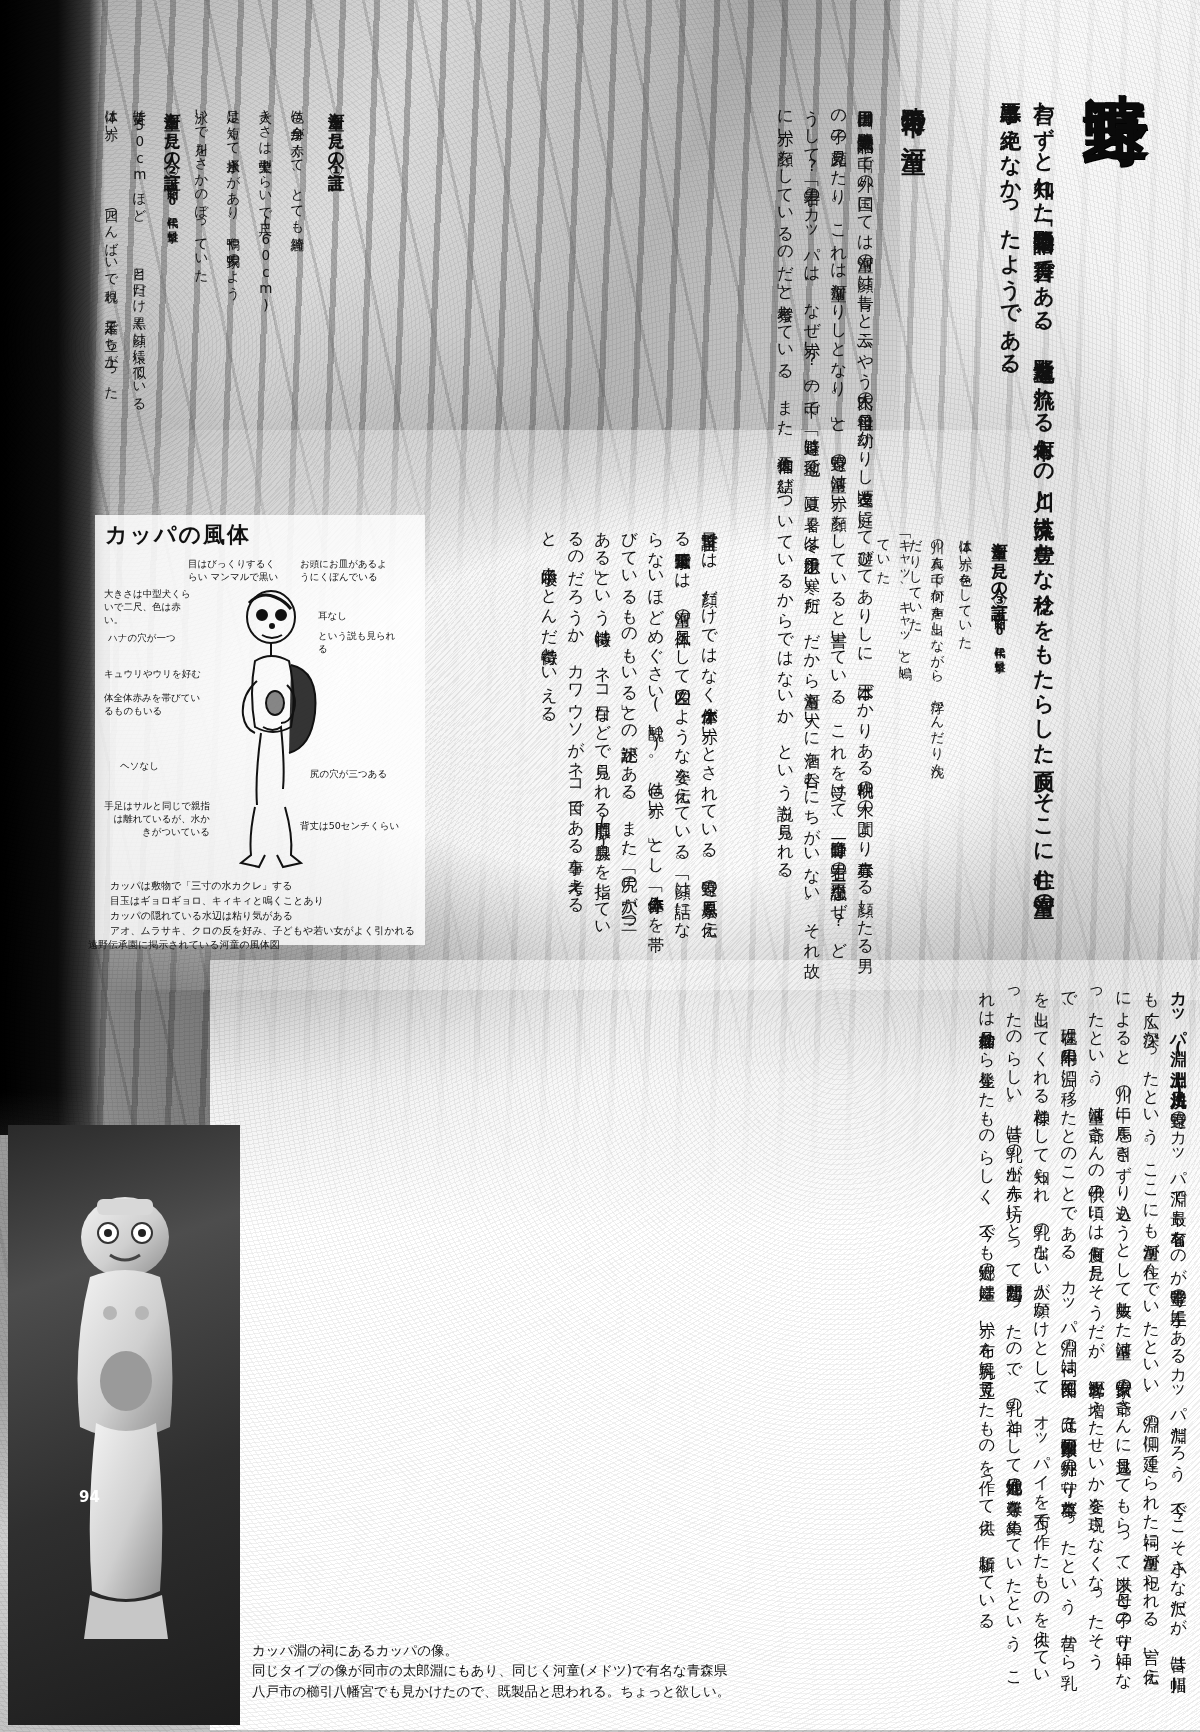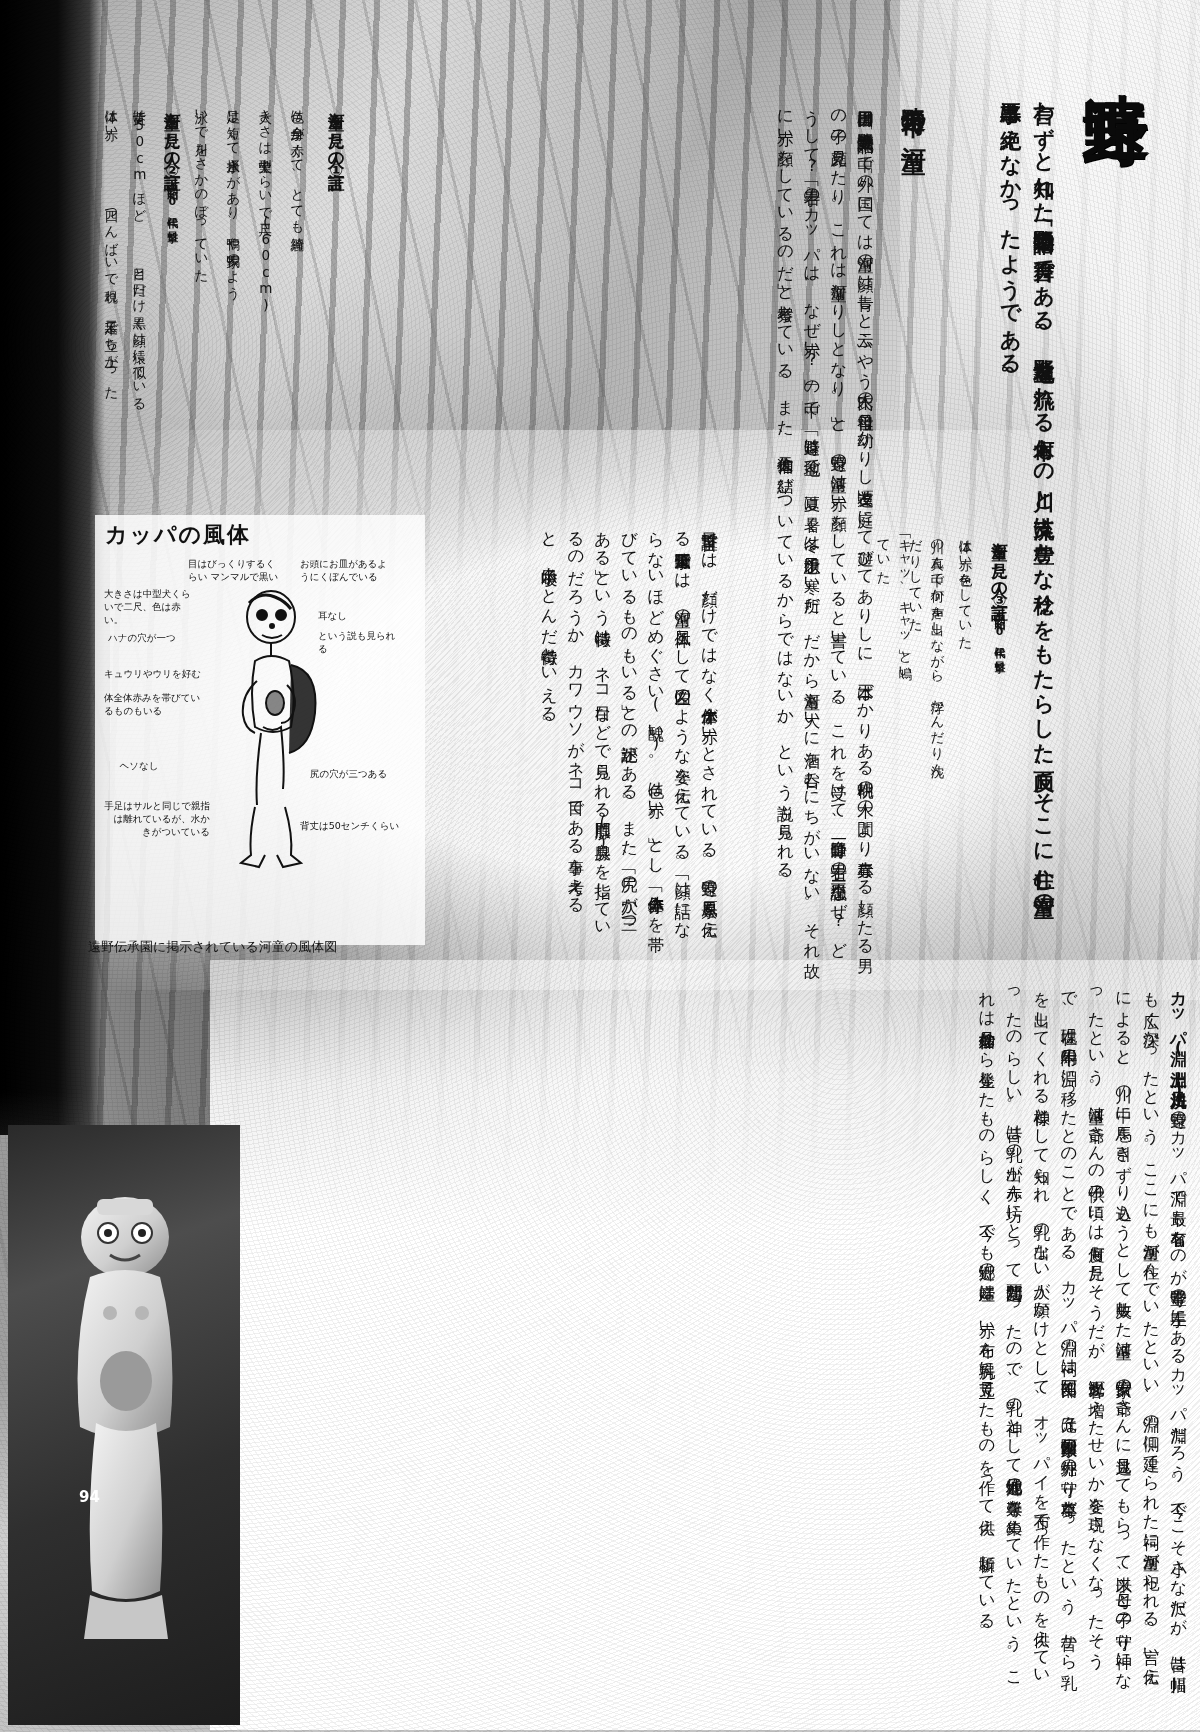--- a/index.html
+++ b/index.html
@@ -43,21 +43,21 @@
   .lede{position:absolute;right:140px;top:86px;height:820px;font-size:21px;line-height:1.58;font-weight:bold;letter-spacing:1px;}
   .sect-title{position:absolute;right:270px;top:86px;height:210px;font-size:25px;font-weight:bold;letter-spacing:3px;}
 
   .col{position:absolute;font-size:16.5px;line-height:1.62;letter-spacing:.5px;}
   .col.small{font-size:13.5px;}
 
   .bullet{font-weight:bold;}
 
   .fig{position:absolute;left:95px;top:515px;width:330px;height:430px;background:rgba(255,255,255,.82);}
   .fig-title{position:absolute;left:105px;top:520px;font-size:22px;font-weight:bold;font-family:"DejaVu Serif","Liberation Serif",serif;letter-spacing:2px;color:#111;}
-  .fig-cap{position:absolute;left:88px;top:938px;font-size:13px;color:#111;}
+  .fig-cap{position:absolute;left:88px;top:938px;font-size:10px;color:#111;}
   .fig-note{position:absolute;font-size:9.5px;color:#111;line-height:1.35;}
   .fig-bullets{position:absolute;left:110px;top:878px;font-size:10px;line-height:1.5;color:#111;}
 
   
   .kappa{position:absolute;left:215px;top:585px;width:130px;height:290px;}
   .kappa svg{width:100%;height:100%;}
 
   .photo{position:absolute;left:8px;top:1125px;width:232px;height:600px;
      background:linear-gradient(160deg,#2a2a2a 0%,#4d4d4d 25%,#2f2f2f 60%,#1d1d1d 100%);
      overflow:hidden;}
@@ -137,25 +137,31 @@
   </div>
 
   <div class="fig-note" style="left:188px;top:558px;width:92px;">目はびっくりするくらい マンマルで黒い</div>
   <div class="fig-note" style="left:300px;top:558px;width:96px;">お頭にお皿があるようにくぼんでいる</div>
   <div class="fig-note" style="left:104px;top:588px;width:90px;">大きさは中型犬くらいで二尺、色は赤い。</div>
   <div class="fig-note" style="left:318px;top:610px;width:70px;">耳なし</div>
   <div class="fig-note" style="left:108px;top:632px;width:110px;">ハナの穴が一つ</div>
   <div class="fig-note" style="left:318px;top:630px;width:78px;">という説も見られる</div>
   <div class="fig-note" style="left:104px;top:668px;width:112px;">キュウリやウリを好む</div>
   <div class="fig-note" style="left:104px;top:692px;width:104px;">体全体赤みを帯びているものもいる</div>
-  <div class="fig-note" style="left:104px;top:760px;width:70px;text-align:center;">ヘソなし</div>
+  <div class="fig-note" style="left:120px;top:760px;width:70px;">ヘソなし</div>
   <div class="fig-note" style="left:310px;top:768px;width:88px;">尻の穴が三つある</div>
   <div class="fig-note" style="left:104px;top:800px;width:106px;text-align:right;">手足はサルと同じで親指は離れているが、水かきがついている</div>
   <div class="fig-note" style="left:300px;top:820px;width:100px;">背丈は50センチくらい</div>
 
+  <div class="fig-bullets">
+    <div>カッパは敷物で「三寸の水カクレ」する</div>
+    <div>目玉はギョロギョロ、キィキィと鳴くことあり</div>
+    <div>カッパの隠れている水辺は粘り気がある</div>
+    <div>アオ、ムラサキ、クロの反を好み、子どもや若い女がよく引かれる</div>
+  </div>
 
   <div class="fig-cap">遠野伝承園に掲示されている河童の風体図</div>
 
   <div class="v col abs" style="right:8px;top:980px;height:700px;width:980px;font-size:16.5px;line-height:1.66;"><span class="bullet">カッパ淵(土淵 足洗川)</span><span>遠野のカッパ淵で最も有名なのが常堅寺の左手にあるカッパ淵だろう。今でこそ小さな沢だが、昔は川幅も広く深かったという。ここにも河童が住んでいたといい、淵の側に建てられた祠に河童が祀られる。言い伝えによると、川の中に馬を引きずり込もうとして失敗した河童は、安倍家の爺さんに見逃してもらって以来、母と子の守り神になったという。河童は爺さんの子供の頃には何度も見たそうだが、観光客が増えたせいか姿を現さなくなったそうで、現在は附馬牛の淵に移ったとのことである。カッパ淵の祠は阿部氏曰く、元々は阿部家屋敷の外堀の守り本尊だったという。昔から乳を出してくれる神様として知られ、乳の出ない人が願かけとして、オッパイを布で作ったものを供えていったのらしい。昔は乳の出が赤ん坊にとって死活問題だったので、乳の神として地元近郷の尊崇を集めていたという。これは妙見信仰から発生したものらしく、今でも近郷の産婦は、赤い布を乳房に見立てたものを作って供え、祈願している。</span></div>
 
   <div class="photo">
     <svg class="statue" viewBox="0 0 150 470" xmlns="http://www.w3.org/2000/svg">
       <defs>
         <linearGradient id="st" x1="0" y1="0" x2="1" y2="1">
           <stop offset="0%" stop-color="#f3f3f3"></stop>
@@ -173,14 +179,17 @@
       <path d="M40 92 q35 -14 70 0 q18 70 10 150 q-45 22 -90 0 q-8 -80 10 -150z" fill="url(#st)"></path>
       <circle cx="60" cy="128" r="7" fill="#b6b6b6"></circle>
       <circle cx="92" cy="128" r="7" fill="#b6b6b6"></circle>
       <path d="M46 238 q30 16 60 0 q10 90 4 168 q-34 16 -68 0 q-6 -80 4 -168z" fill="url(#st)"></path>
       <ellipse cx="76" cy="196" rx="26" ry="30" fill="#9a9a9a"></ellipse>
       <path d="M40 410 q36 14 72 0 l6 44 l-84 0z" fill="#c7c7c7"></path>
     </svg>
   </div>
   <div class="pagenum">94</div>
 
+  <div class="bottom-cap" style="white-space:pre-line;">カッパ淵の祠にあるカッパの像。
+同じタイプの像が同市の太郎淵にもあり、同じく河童(メドツ)で有名な青森県
+八戸市の櫛引八幡宮でも見かけたので、既製品と思われる。ちょっと欲しい。</div>
 
 </div>
 
 </body></html>

